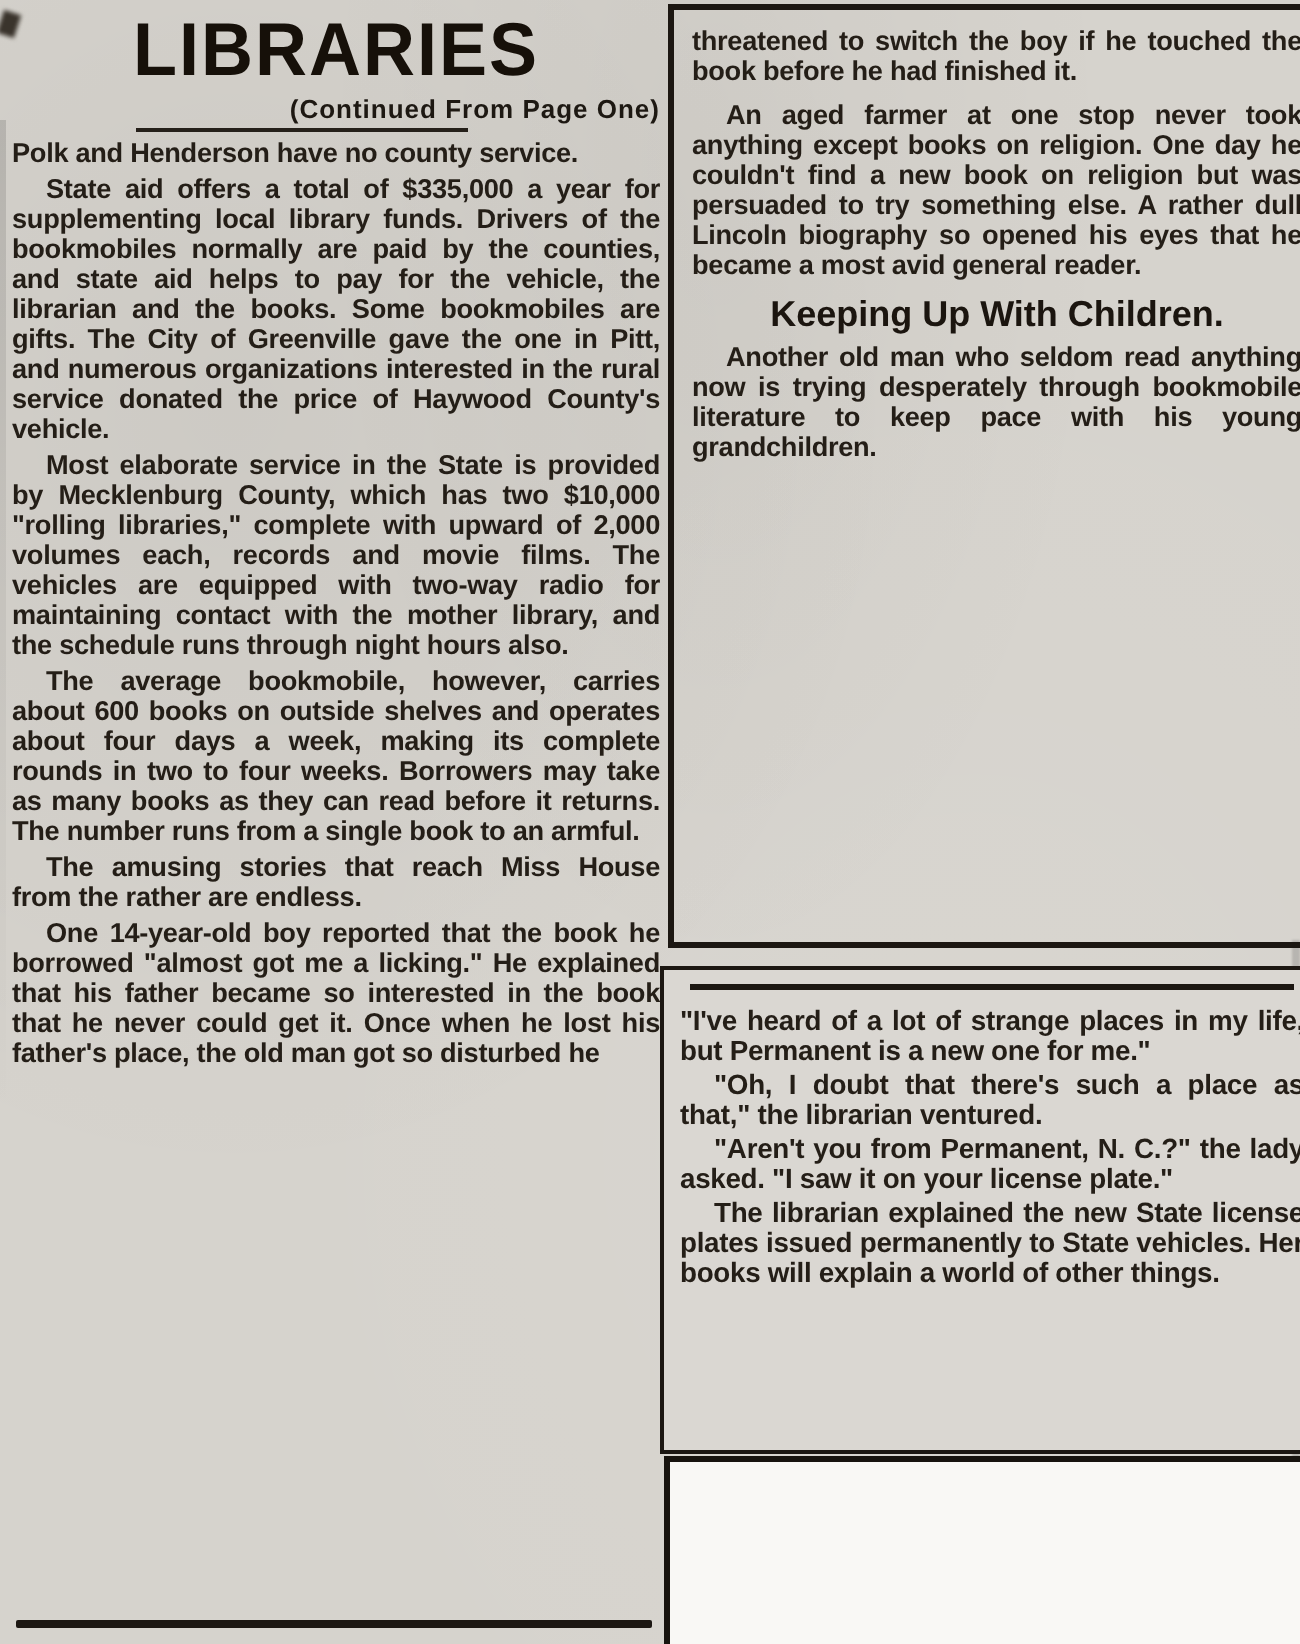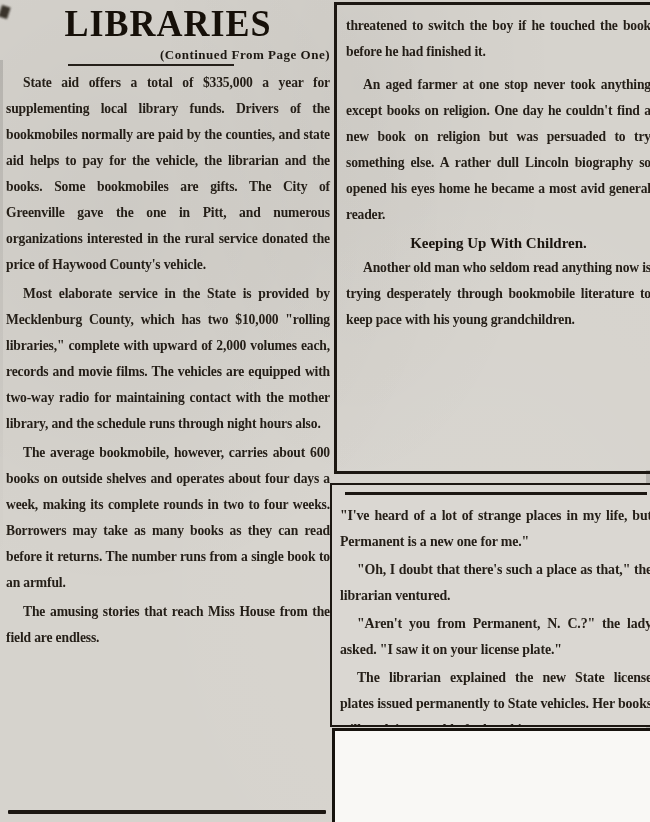--- a/index.html
+++ b/index.html
@@ -5,21 +5,21 @@
   html,body{margin:0;padding:0;}
   .paper{
     position:relative;
     width:650px;height:822px;
     background:
       radial-gradient(ellipse at 18% 25%, rgba(0,0,0,0.045), transparent 45%),
       radial-gradient(ellipse at 75% 70%, rgba(255,255,255,0.06), transparent 55%),
       radial-gradient(ellipse at 55% 10%, rgba(0,0,0,0.03), transparent 40%),
       #d6d3cd;
     overflow:hidden;
-    font-family:Liberation Serif, serif;
+    font-family:Liberation Sans, sans-serif;
     color:#221c16;
   }
   
   .left-col{
     position:absolute;left:6px;top:4px;width:324px;
   }
   .headline{
     font-size:36px;font-weight:bold;text-align:center;
     letter-spacing:1px;line-height:1.05;
     transform:scaleY(1.04);
@@ -29,27 +29,27 @@
     position:relative;text-align:right;
     font-size:13px;font-weight:bold;letter-spacing:0.5px;
     margin-bottom:7px;color:#1d1812;
   }
   .continued-underline{
     position:absolute;left:62px;top:17px;width:166px;height:2px;
     background:#25201a;
   }
   .body-text p{
     margin:0 0 3px 0;
-    font-size:13.6px;font-weight:bold;line-height:26px;
+    font-size:13.6px;font-weight:bold;line-height:15px;
     text-align:justify;letter-spacing:-0.15px;
     color:#241e17;
   }
   .body-text p.indent{text-indent:17px;}
   .subhead{
-    text-align:center;font-size:15px;font-weight:bold;
+    text-align:center;font-size:18px;font-weight:bold;
     margin:4px 0 3px 0;color:#1b150f;
   }
   .bottom-rule{
     position:absolute;left:8px;top:810px;width:318px;height:4px;
     background:#1c1712;border-radius:1px;
   }
   
   .box1{
     position:absolute;left:334px;top:2px;width:305px;height:458px;
     border:3px solid #1c1712;
@@ -96,32 +96,34 @@
   <div class="artifact-b"></div>
   <div class="artifact-c"></div>
 
   <div class="left-col">
     <div class="headline">LIBRARIES</div>
     <div class="continued">
       <span>(Continued From Page One)</span>
       <span class="continued-underline"></span>
     </div>
     <div class="body-text">
+      <p>Polk and Henderson have no county service.</p>
       <p class="indent">State aid offers a total of $335,000 a year for supplementing local library funds. Drivers of the bookmobiles normally are paid by the counties, and state aid helps to pay for the vehicle, the librarian and the books. Some bookmobiles are gifts. The City of Greenville gave the one in Pitt, and numerous organizations interested in the rural service donated the price of Haywood County's vehicle.</p>
       <p class="indent">Most elaborate service in the State is provided by Mecklenburg County, which has two $10,000 "rolling libraries," complete with upward of 2,000 volumes each, records and movie films. The vehicles are equipped with two-way radio for maintaining contact with the mother library, and the schedule runs through night hours also.</p>
       <p class="indent">The average bookmobile, however, carries about 600 books on outside shelves and operates about four days a week, making its complete rounds in two to four weeks. Borrowers may take as many books as they can read before it returns. The number runs from a single book to an armful.</p>
-      <p class="indent">The amusing stories that reach Miss House from the field are endless.</p>
+      <p class="indent">The amusing stories that reach Miss House from the rather are endless.</p>
+      <p class="indent">One 14-year-old boy reported that the book he borrowed "almost got me a licking." He explained that his father became so interested in the book that he never could get it. Once when he lost his father's place, the old man got so disturbed he</p>
     </div>
   </div>
   <div class="bottom-rule"></div>
 
   <div class="box1">
     <div class="body-text">
       <p>threatened to switch the boy if he touched the book before he had finished it.</p>
-      <p class="indent">An aged farmer at one stop never took anything except books on religion. One day he couldn't find a new book on religion but was persuaded to try something else. A rather dull Lincoln biography so opened his eyes home he became a most avid general reader.</p>
+      <p class="indent">An aged farmer at one stop never took anything except books on religion. One day he couldn't find a new book on religion but was persuaded to try something else. A rather dull Lincoln biography so opened his eyes that he became a most avid general reader.</p>
       <div class="subhead">Keeping Up With Children.</div>
       <p class="indent">Another old man who seldom read anything now is trying desperately through bookmobile literature to keep pace with his young grandchildren.</p>
     </div>
   </div>
 
   <div class="box2">
     <div class="box2-rule"></div>
     <div class="body-text">
       <p>"I've heard of a lot of strange places in my life, but Permanent is a new one for me."</p>
       <p class="indent">"Oh, I doubt that there's such a place as that," the librarian ventured.</p>

